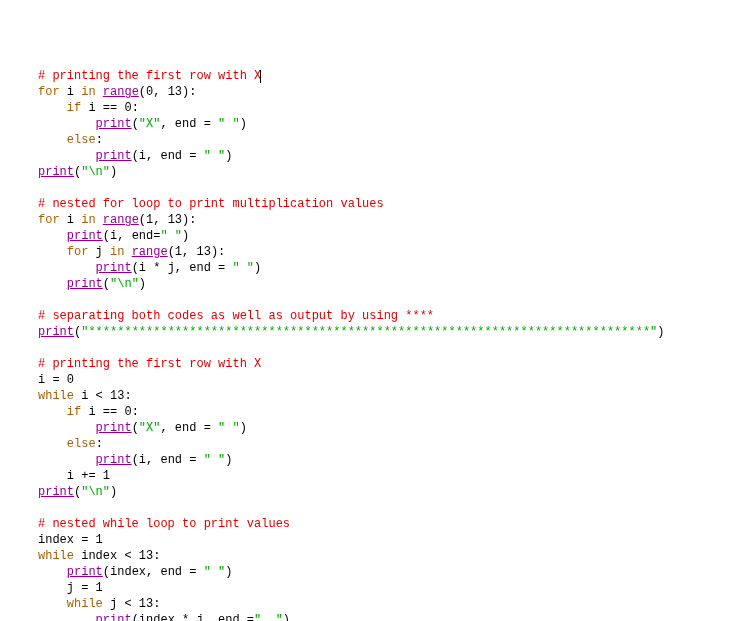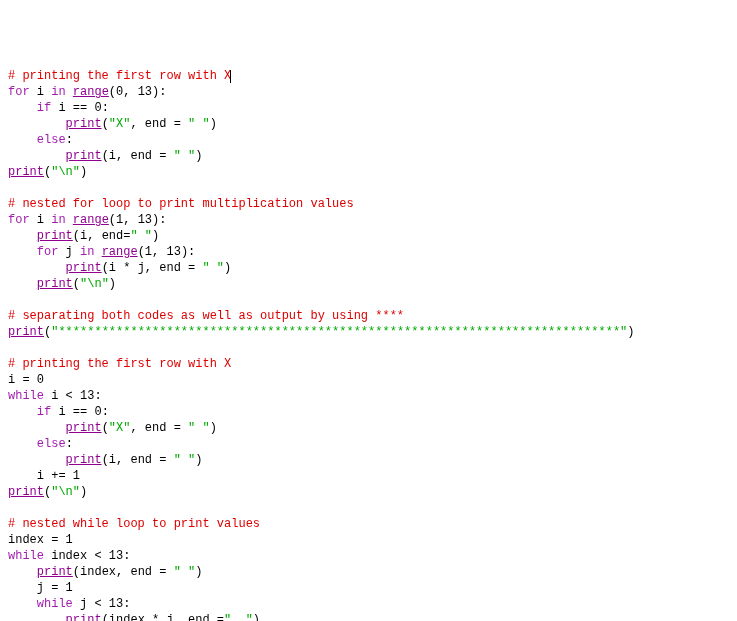--- a/index.html
+++ b/index.html
@@ -7,30 +7,30 @@
     padding: 4px 8px;
     background: #ffffff;
     font-family: "Courier New", Courier, monospace;
     font-size: 12px;
     line-height: 16px;
     white-space: pre;
     color: #000000;
     width: 737px;
     box-sizing: border-box;
   }
-  .line { display: block; min-height: 16px; }
+  .line { display: block; min-height: 16px; margin-left: 30px; }
   .cursor {
     display: inline-block;
     width: 1px; height: 13px;
     background: #000;
     vertical-align: text-bottom;
     margin-left: -1px;
   }
   
-  .kw { color: #a21caf; }
+  .kw { color: #a16207; }
   .bn { color: #900090; text-decoration: underline; }
   .st { color: #00aa00; }
   .cm { color: #dd0000; }
   .pl { color: #000000; }
 </style>
 </head>
 <body>
 
 
 

